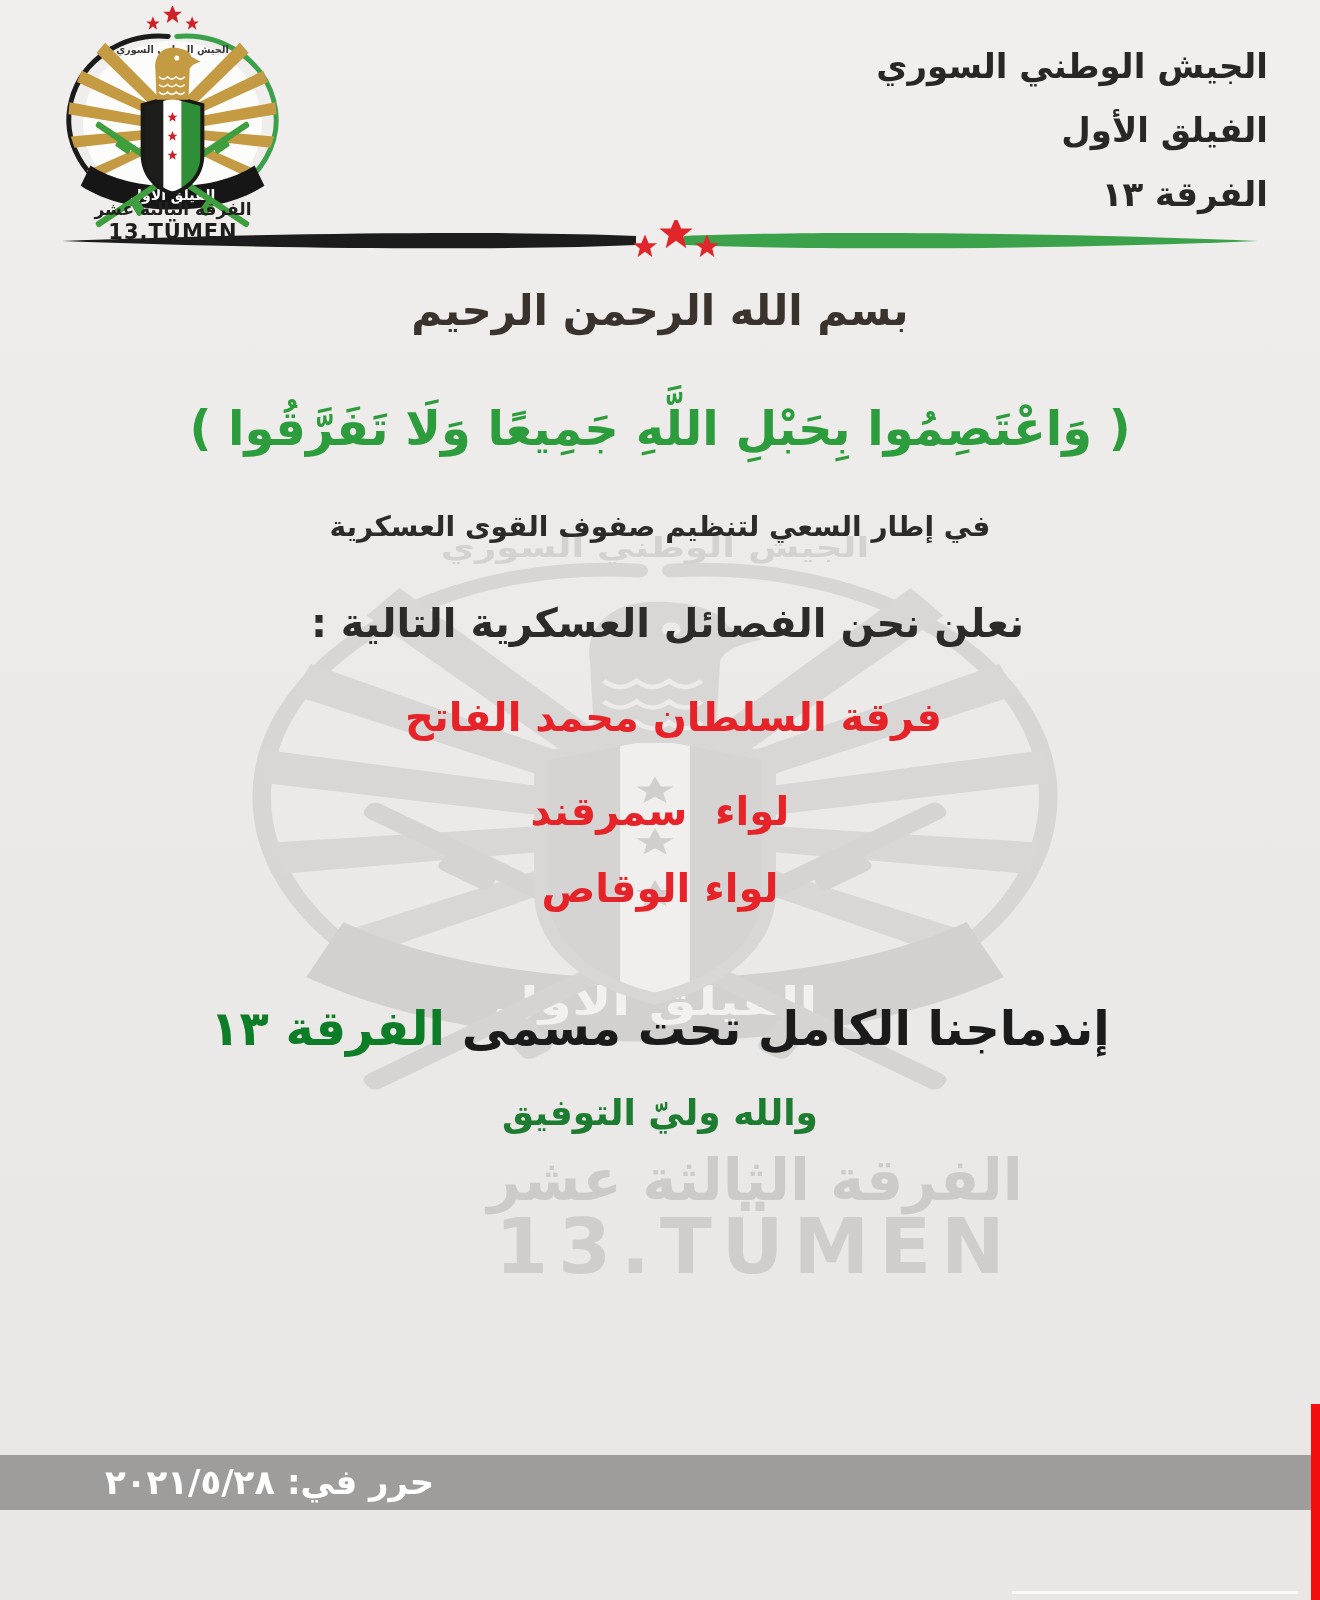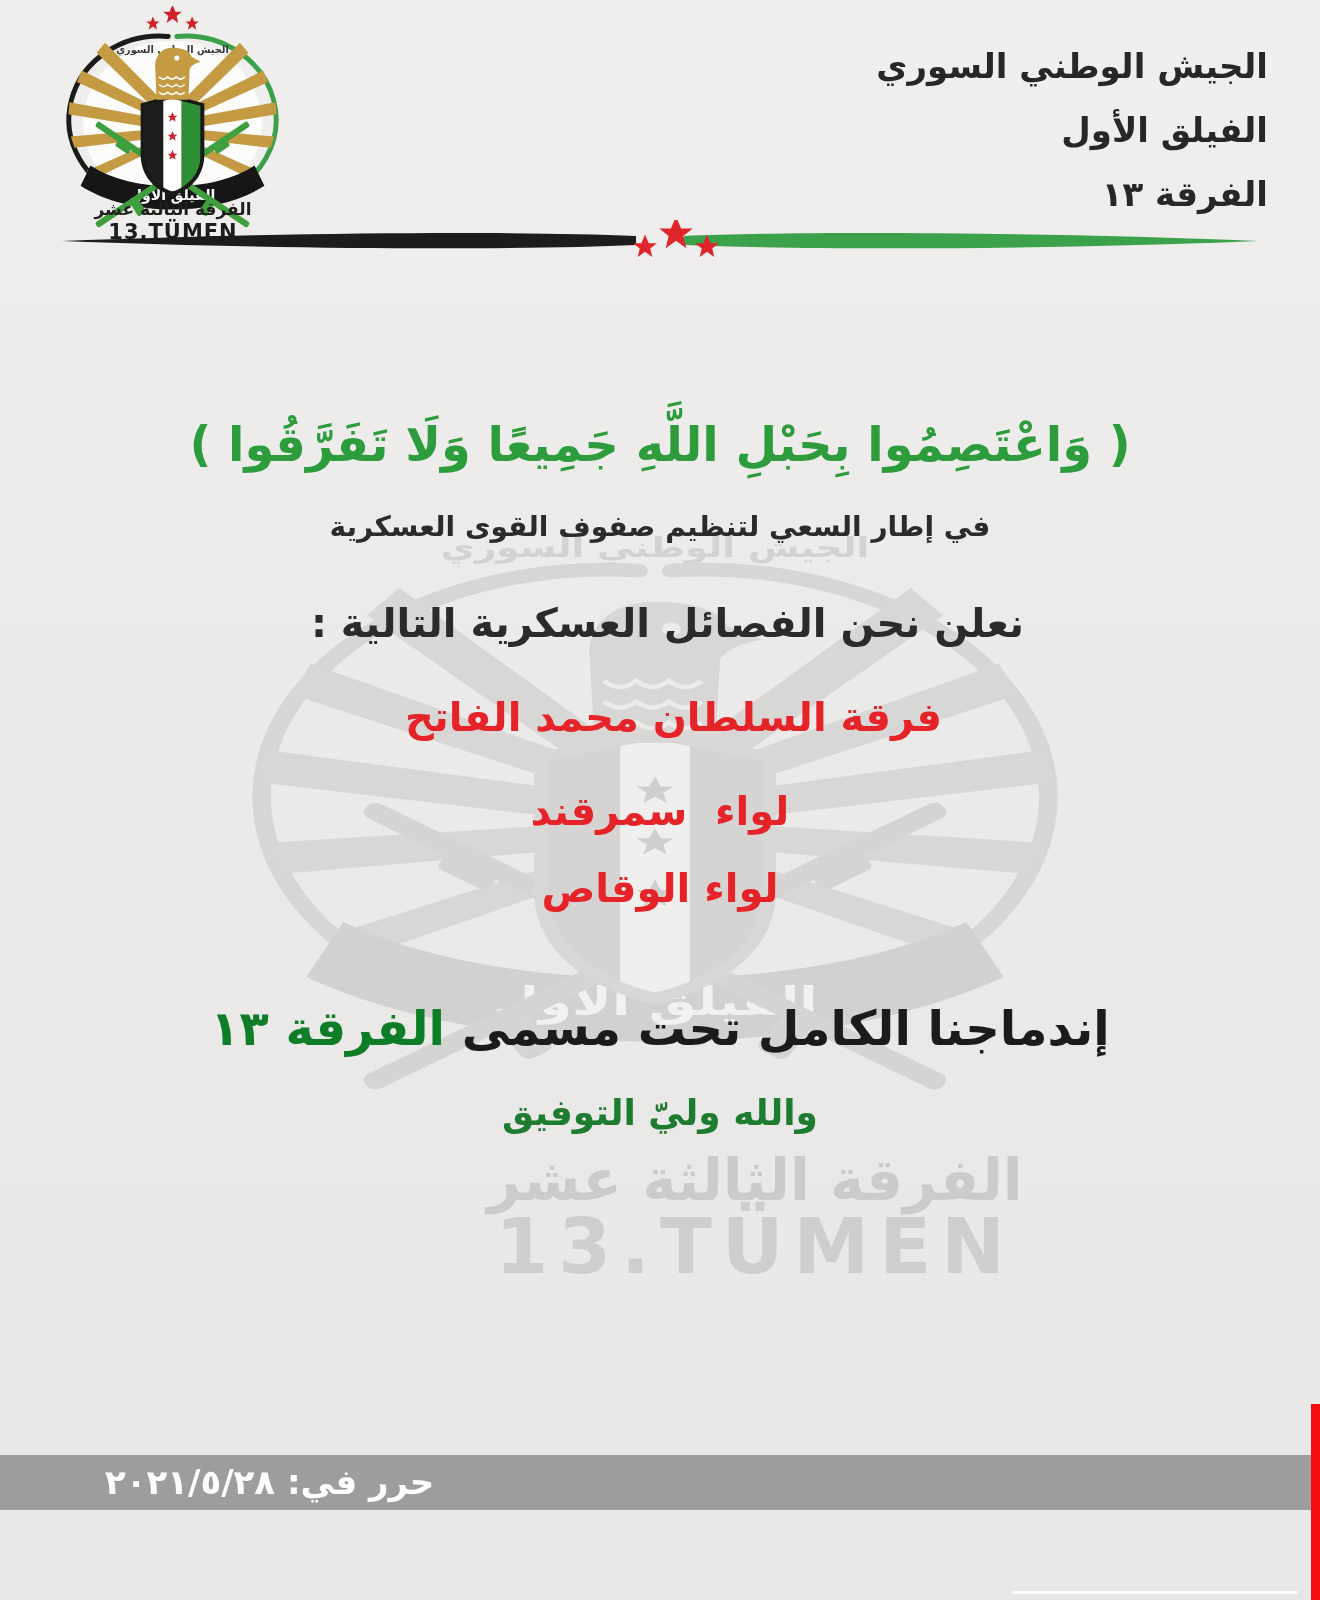--- a/index.html
+++ b/index.html
@@ -4,21 +4,21 @@
 <style>
   html,body{margin:0;padding:0;background:#cfcfcf;}
   .poster{
     position:relative; width:1320px; height:1600px; margin:0 auto; overflow:hidden;
     background:linear-gradient(180deg,#f0efed 0%,#ebeae8 45%,#e8e7e5 100%);
     font-family:"DejaVu Sans", sans-serif;
   }
   
   .line{position:absolute; left:0; right:0; text-align:center; font-weight:bold; white-space:nowrap;}
   .l-basmala{top:286px; font-size:42px; color:#3a322d;}
-  .l-verse{top:416px; font-size:48px; color:#2d9c3c;}
+  .l-verse{top:400px; font-size:48px; color:#2d9c3c;}
   .l-intro{top:510px; font-size:28px; color:#2d2b29;}
   .l-announce{top:600px; font-size:40px; color:#2d2b29;padding-left:15px;}
   .l-red{font-size:40px; color:#e62329;}
   .l-red1{top:694px;margin-left:27px;} .l-red2{top:788px;} .l-red3{top:865px;}
   .l-merge{top:1000px; font-size:48px; color:#1b1b1b;}
   .l-merge .green{color:#0e7d27;}
   .l-closing{top:1092px; font-size:36px; color:#1e7c31;}
   .wm-text{color:#cccbc9; transform:translateX(95px); pointer-events:none;}
   .wm-division{top:1146px; font-size:58px;}
   .wm-latin{top:1202px; font-size:76px; letter-spacing:10px; color:#cfcecc;}
@@ -217,20 +217,21 @@
       <g class="e-waves">
         <path d="M178,112 q7,7 14,0 q7,7 14,0 q7,7 14,0"></path>
         <path d="M178,124 q7,7 14,0 q7,7 14,0 q7,7 14,0"></path>
         <path d="M178,136 q7,7 14,0 q7,7 14,0 q7,7 14,0"></path>
       </g>
     </g>
   </svg>
   <div class="line wm-text wm-division">الفرقة الثالثة عشر</div>
   <div class="line wm-text wm-latin" dir="ltr">13.TÜMEN</div>
 
+  <div class="line l-basmala">بسم الله الرحمن الرحيم</div>
   <div class="line l-verse">( وَاعْتَصِمُوا بِحَبْلِ اللَّهِ جَمِيعًا وَلَا تَفَرَّقُوا )</div>
   <div class="line l-intro">في إطار السعي لتنظيم صفوف القوى العسكرية</div>
   <div class="line l-announce">نعلن نحن الفصائل العسكرية التالية :</div>
   <div class="line l-red l-red1">فرقة السلطان محمد الفاتح</div>
   <div class="line l-red l-red2">لواء&nbsp; سمرقند</div>
   <div class="line l-red l-red3">لواء الوقاص</div>
   <div class="line l-merge"><span>إندماجنا الكامل تحت مسمى </span><span class="green">الفرقة&nbsp;١٣</span></div>
   <div class="line l-closing">والله وليّ التوفيق</div>
 
   <div class="footer-bar">

